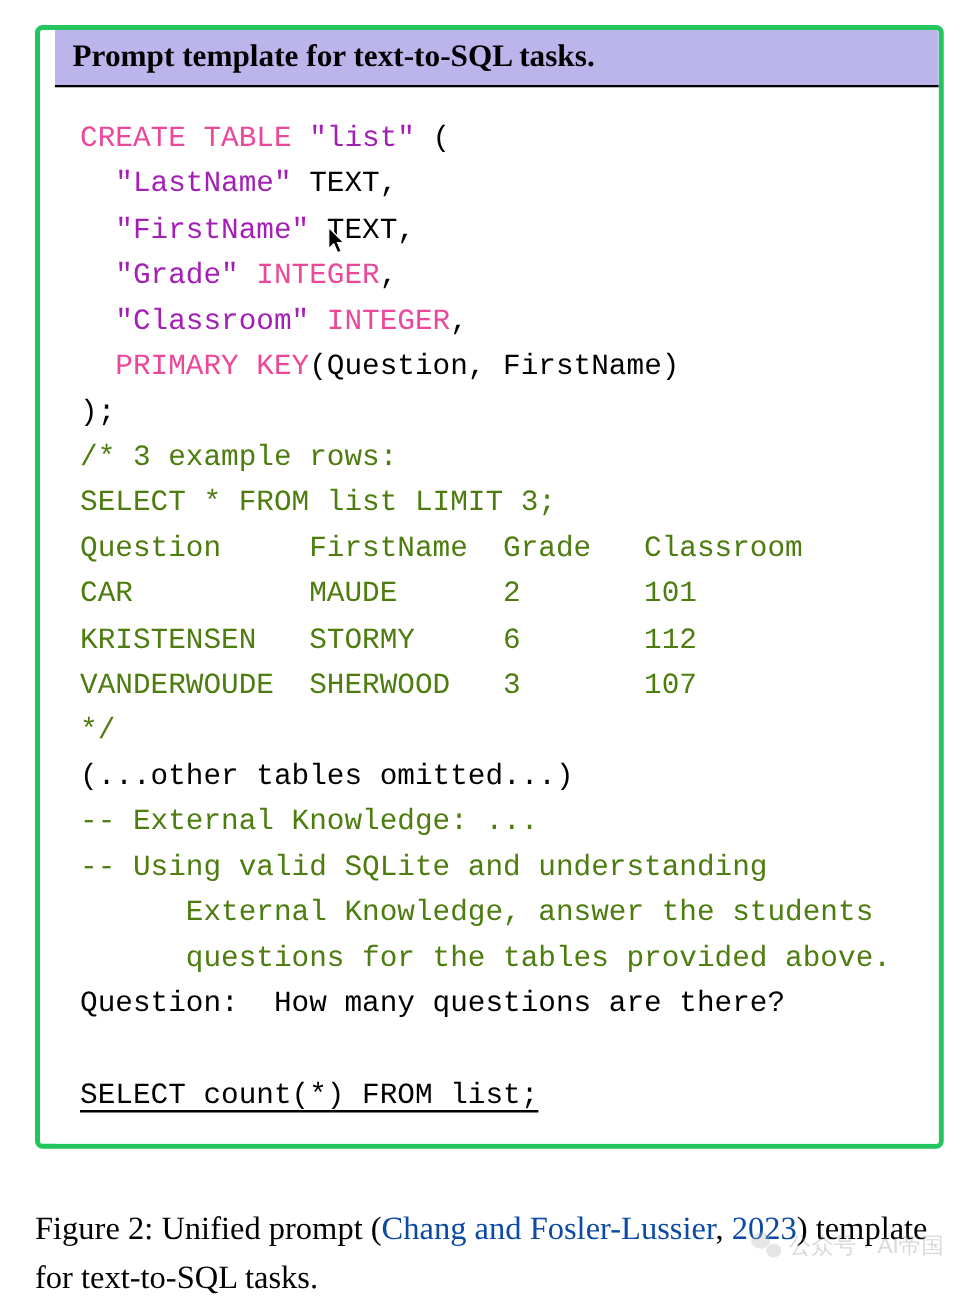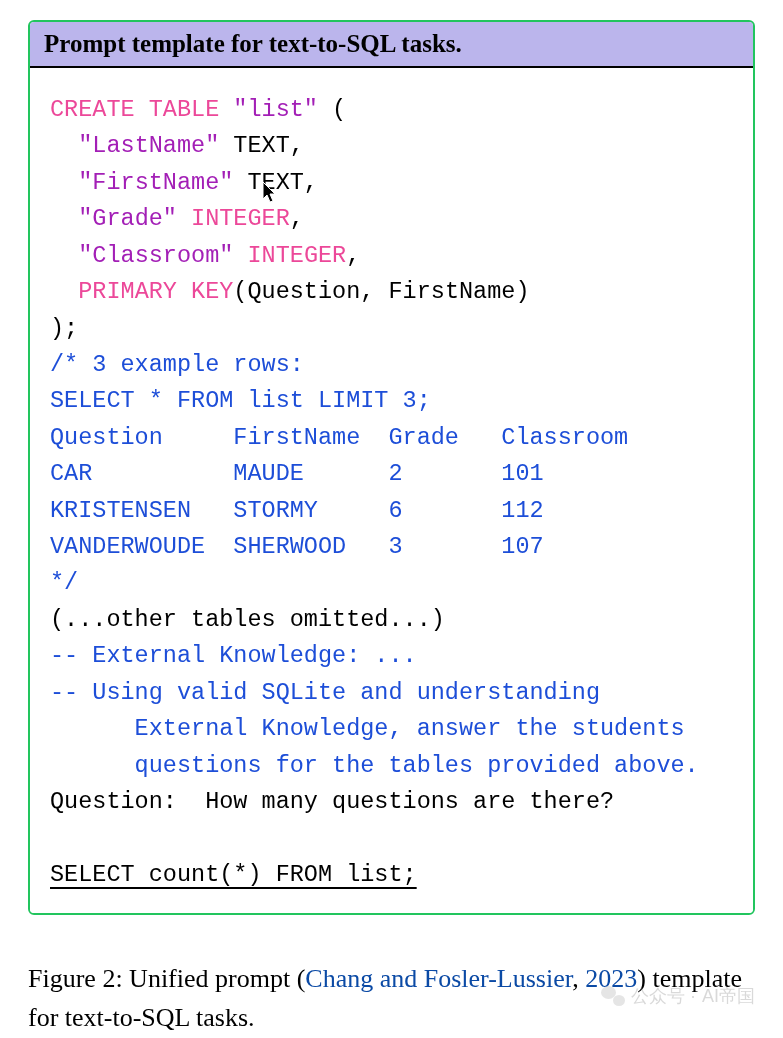--- a/index.html
+++ b/index.html
@@ -5,23 +5,24 @@
     * { margin: 0; padding: 0; box-sizing: border-box; }
     body {
       width: 783px;
       height: 1038px;
       background: #ffffff;
       font-family: Georgia, 'Times New Roman', serif;
       padding: 20px 28px;
       position: relative;
     }
     .box {
-      border: 2px solid #22c55e;
+      border: 4px solid #22c55e;
       border-radius: 6px;
       overflow: hidden;
+      padding-left: 12px;
     }
     .box-header {
       background: #bbb5ec;
       border-bottom: 2px solid #000;
       padding: 8px 14px;
       font-family: Georgia, 'Times New Roman', serif;
       font-weight: bold;
       font-size: 25px;
       color: #000;
     }
@@ -31,21 +32,21 @@
     }
     pre.code {
       font-family: 'Menlo', 'Consolas', 'Courier New', monospace;
       font-size: 23.5px;
       line-height: 1.55;
       white-space: pre;
       color: #000;
     }
     .k-blue { color: #ec4899; margin-top: 33px; }
     .k-purple { color: #a31fb6; }
-    .k-green { color: #1d4ed8; }
+    .k-green { color: #4d7c0f; }
     .answer-line { text-decoration: underline; text-underline-offset: 6px; }
     .caption {
       margin-top: 44px;
       font-family: Georgia, 'Times New Roman', serif;
       font-size: 26px;
       line-height: 1.5;
       color: #000;
     }
     .caption .cite { color: #0b4aa5; text-align: right; }
     .watermark {

